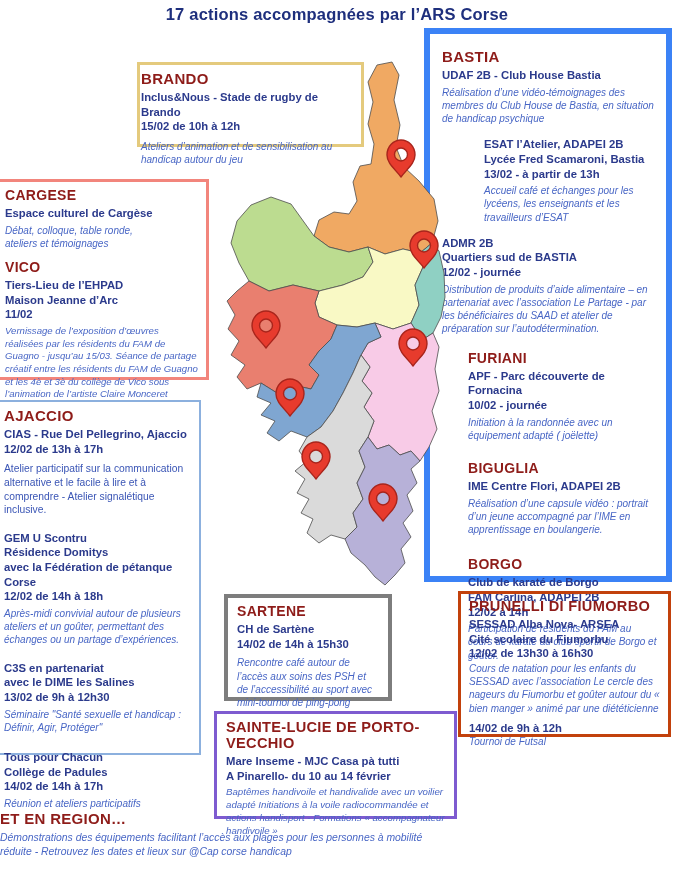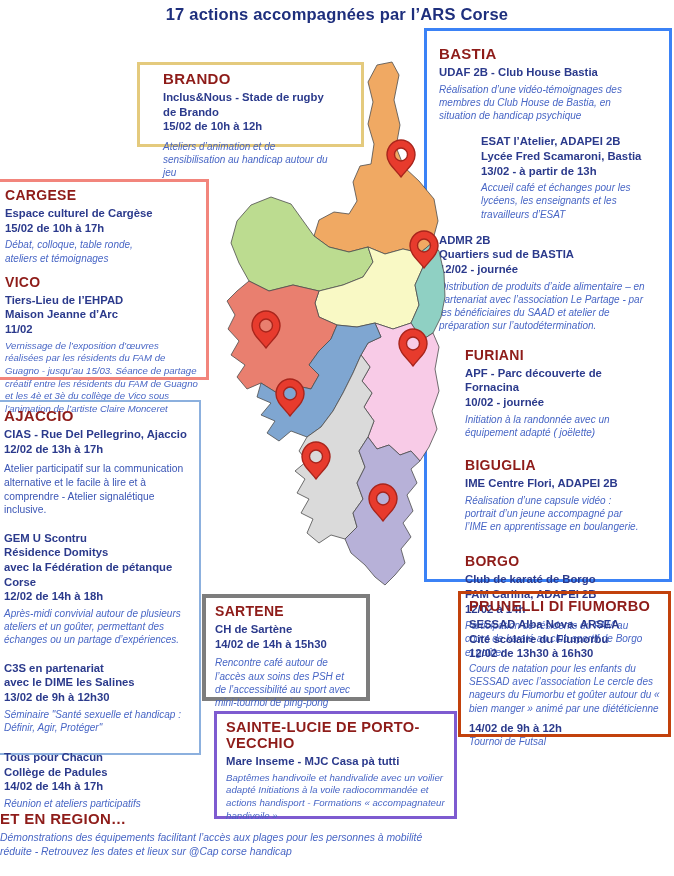--- a/index.html
+++ b/index.html
@@ -9,25 +9,25 @@
        font-size:16.5px;font-weight:bold;color:#1e2f7d;letter-spacing:.2px;}
   .box{position:absolute;box-sizing:border-box;background:transparent;}
   .city{font-size:14px;font-weight:bold;color:#8e1c19;margin:0 0 3px 0;letter-spacing:.3px;}
   .bl{font-size:11.3px;font-weight:bold;color:#2b3a8c;line-height:1.3;}
   .ds{font-size:10px;font-style:italic;color:#4866c5;line-height:1.32;margin-top:3px;white-space:pre-line;}
   .ds.regular{font-style:normal;color:#3a55b5;font-size:10.3px;}
   .event{margin-bottom:9px;}
   .ind1{margin-left:42px;}
   .ind2{margin-left:26px;}
   .mt{margin-top:14px;}
-  #brando-box{left:137px;top:62px;width:227px;height:85px;border:3px solid #e4ca7d;padding:5px 23px;}
-  #bastia-box{left:424px;top:28px;width:248px;height:554px;border:3px solid #3b82f6;padding:8px 24px 6px 12px;}
+  #brando-box{left:137px;top:62px;width:227px;height:85px;border:3px solid #e4ca7d;padding:5px 1px;}
+  #bastia-box{left:424px;top:28px;width:248px;height:554px;border:6px solid #3b82f6;padding:8px 9px 6px 12px;}
   #cargese-box{left:-5px;top:179px;width:214px;height:201px;border:3px solid #f2857c;padding:5px 8px 4px 7px;}
   #ajaccio-box{left:-4px;top:400px;width:205px;height:355px;border:2px solid #8cb0de;padding:5px 6px 4px 6px;}
-  #sartene-box{left:202px;top:594px;width:168px;height:107px;border:4px solid #7d7d7d;padding:5px 9px;}
+  #sartene-box{left:224px;top:594px;width:168px;height:107px;border:4px solid #7d7d7d;padding:5px 9px;}
   #saintelucie-box{left:214px;top:711px;width:243px;height:108px;border:3px solid #7e5bd0;padding:5px 9px;}
   #saintelucie-box .city{font-size:14.6px;}
   #prunelli-box{left:458px;top:591px;width:213px;height:146px;border:3px solid #c2410c;padding:4px 8px;}
   #prunelli-box .city{font-size:14.6px;}
   #region-section{left:0px;top:810px;width:450px;padding:0;}
   #region-section .city{font-size:15px;margin-bottom:4px;}
   #region-section .bl{font-size:12.4px;}
   #region-section .ds{font-size:10.4px;}
   #map-svg{position:absolute;left:225px;top:55px;width:235px;height:545px;z-index:2;pointer-events:none;}
   #map-svg path{stroke:#4d4d4d;stroke-width:0.8;stroke-linejoin:round;}
@@ -103,21 +103,20 @@
     <div class="bl">FAM Carlina, ADAPEI 2B</div>
     <div class="bl">12/02 à 14h</div>
     <div class="ds">Participation de résidents du FAM au cours de karaté au club sportif de Borgo et goûter.</div>
   </div>
 </div>
 
 <div class="box boxes" id="cargese-box">
   <div class="city">CARGESE</div>
   <div class="event">
     <div class="bl">Espace culturel de Cargèse</div>
-    <div class="bl">15/02 de 10h à 17h</div>
     <div class="ds">Débat, colloque, table ronde,
 ateliers et témoignages</div>
   </div>
   <div class="city" style="margin-top:8px;">VICO</div>
   <div class="event">
     <div class="bl">Tiers-Lieu de l’EHPAD</div>
     <div class="bl">Maison Jeanne d’Arc</div>
     <div class="bl">11/02</div>
     <div class="ds" style="font-size:9.6px;">Vernissage de l’exposition d’œuvres réalisées par les résidents du FAM de Guagno - jusqu’au 15/03. Séance de partage créatif entre les résidents du FAM de Guagno et les 4è et 3è du collège de Vico sous l’animation de l’artiste Claire Monceret</div>
   </div>
@@ -157,20 +156,21 @@
     <div class="bl">CH de Sartène</div>
     <div class="bl">14/02 de 14h à 15h30</div>
     <div class="ds" style="margin-top:5px;">Rencontre café autour de l’accès aux soins des PSH et de l’accessibilité au sport avec mini-tournoi de ping-pong</div>
   </div>
 </div>
 
 <div class="box boxes" id="saintelucie-box">
   <div class="city">SAINTE-LUCIE DE PORTO-VECCHIO</div>
   <div class="event">
     <div class="bl">Mare Inseme - MJC Casa pà tutti</div>
+    <div class="bl">A Pinarello-  du 10 au 14 février</div>
     <div class="ds" style="font-size:9.7px;">Baptêmes handivoile et handivalide avec un voilier adapté Initiations à la voile radiocommandée et actions handisport - Formations « accompagnateur handivoile »</div>
   </div>
 </div>
 
 <div class="box boxes" id="prunelli-box">
   <div class="city">PRUNELLI DI FIUMORBO</div>
   <div class="event" style="margin-bottom:6px;">
     <div class="bl">SESSAD Alba Nova- ARSEA</div>
     <div class="bl">Cité scolaire du Fiumorbu</div>
     <div class="bl">12/02 de 13h30  à 16h30</div>

